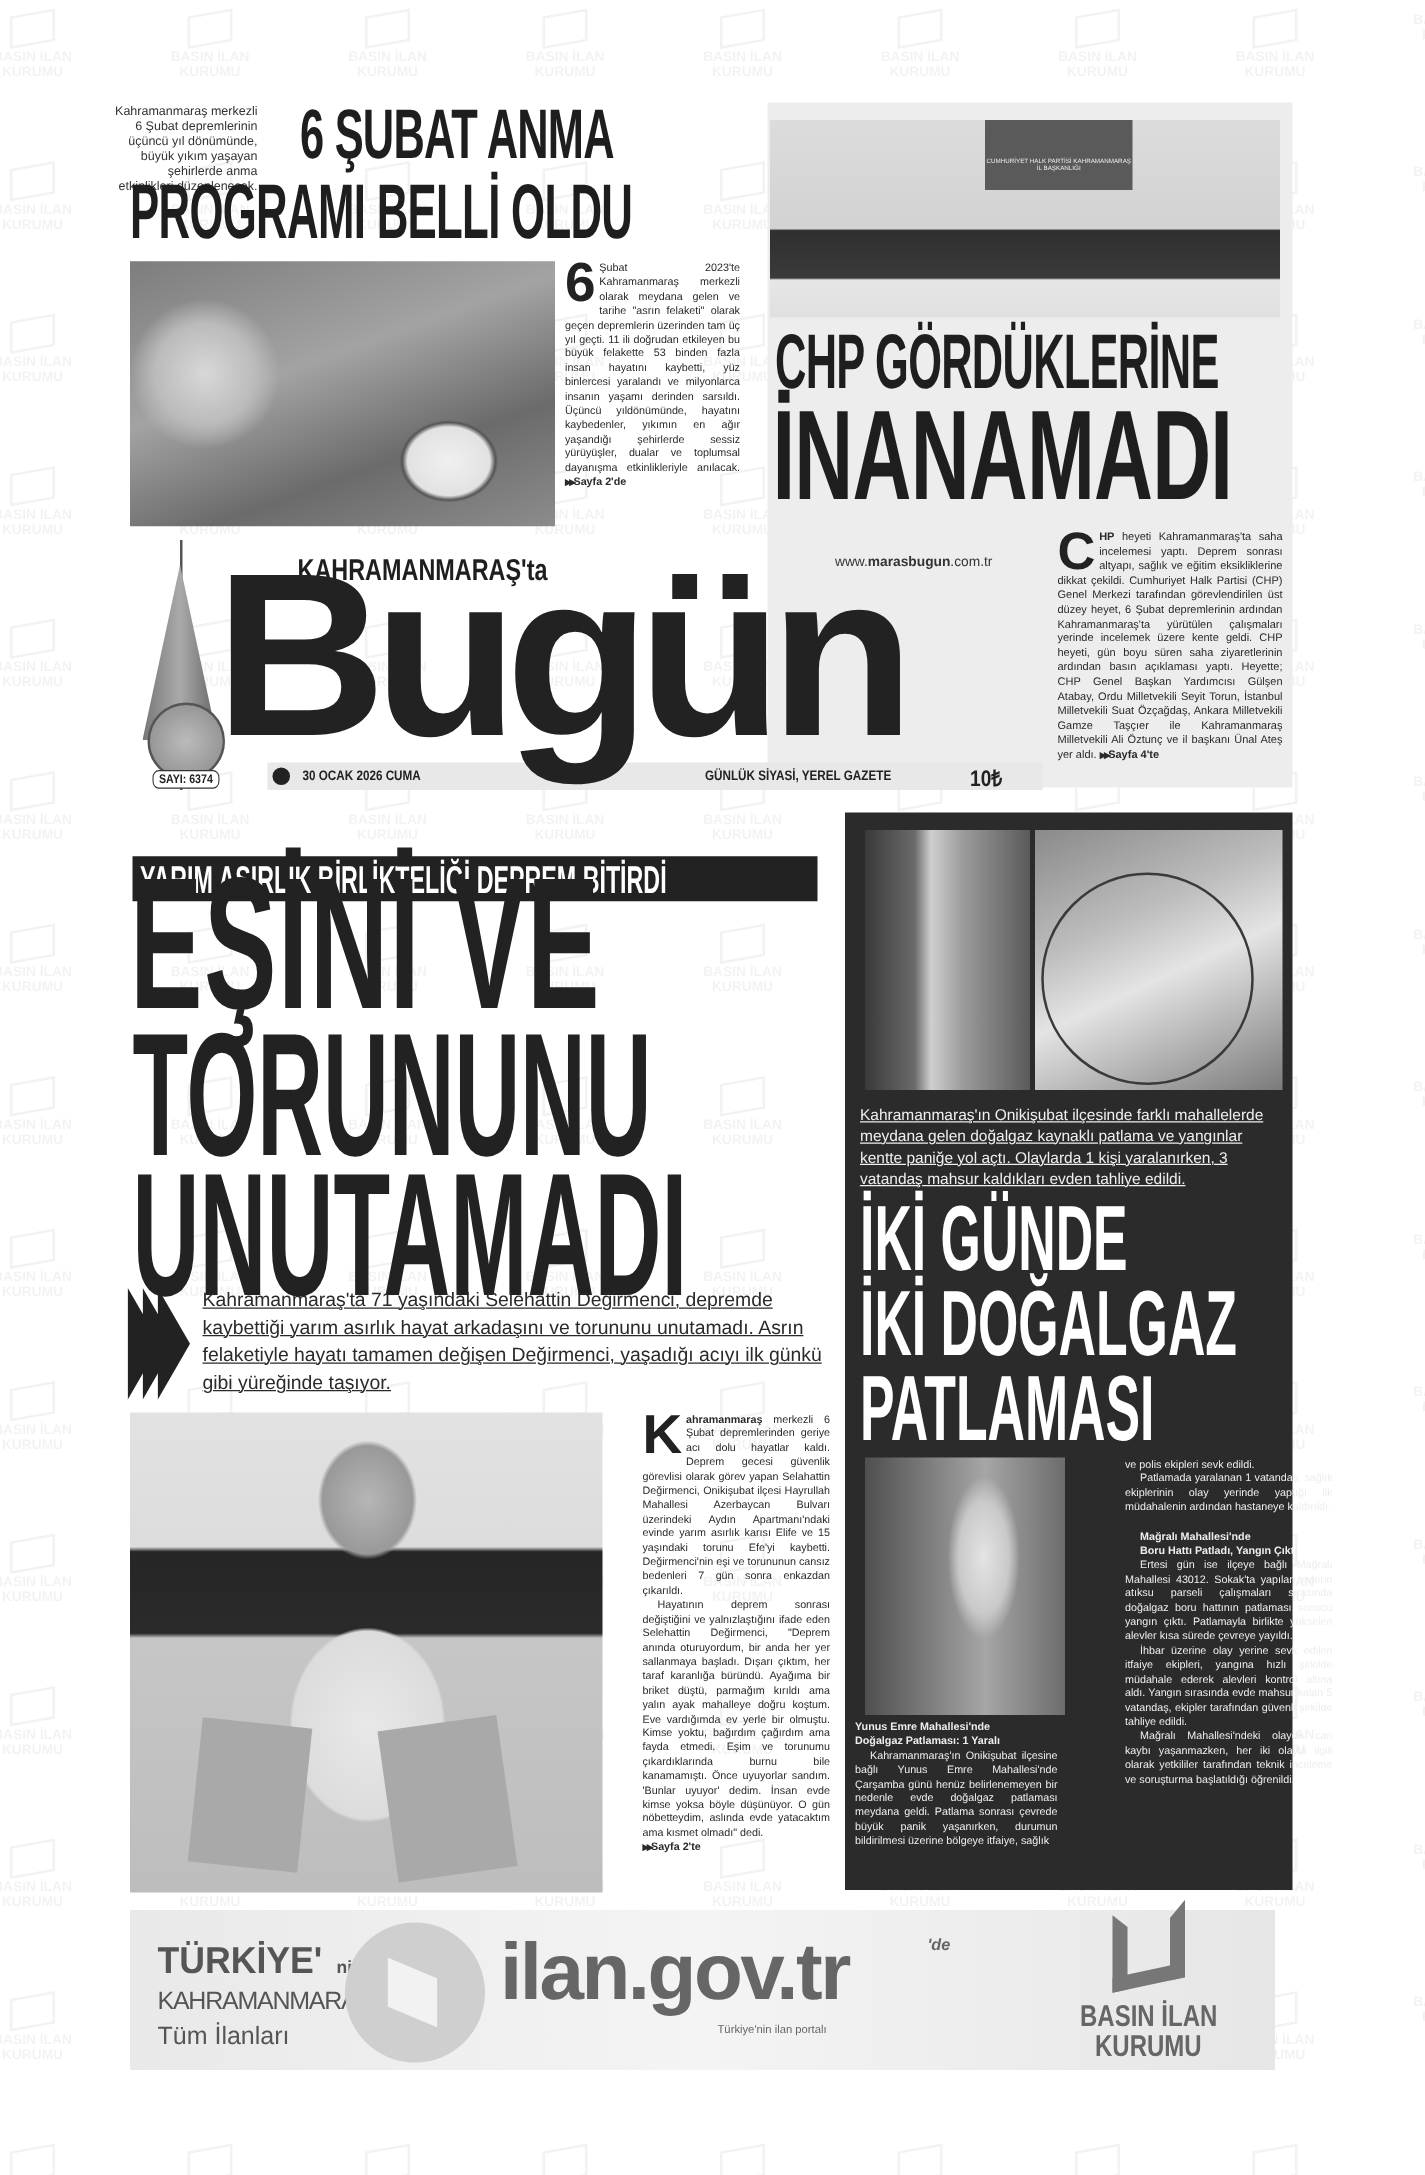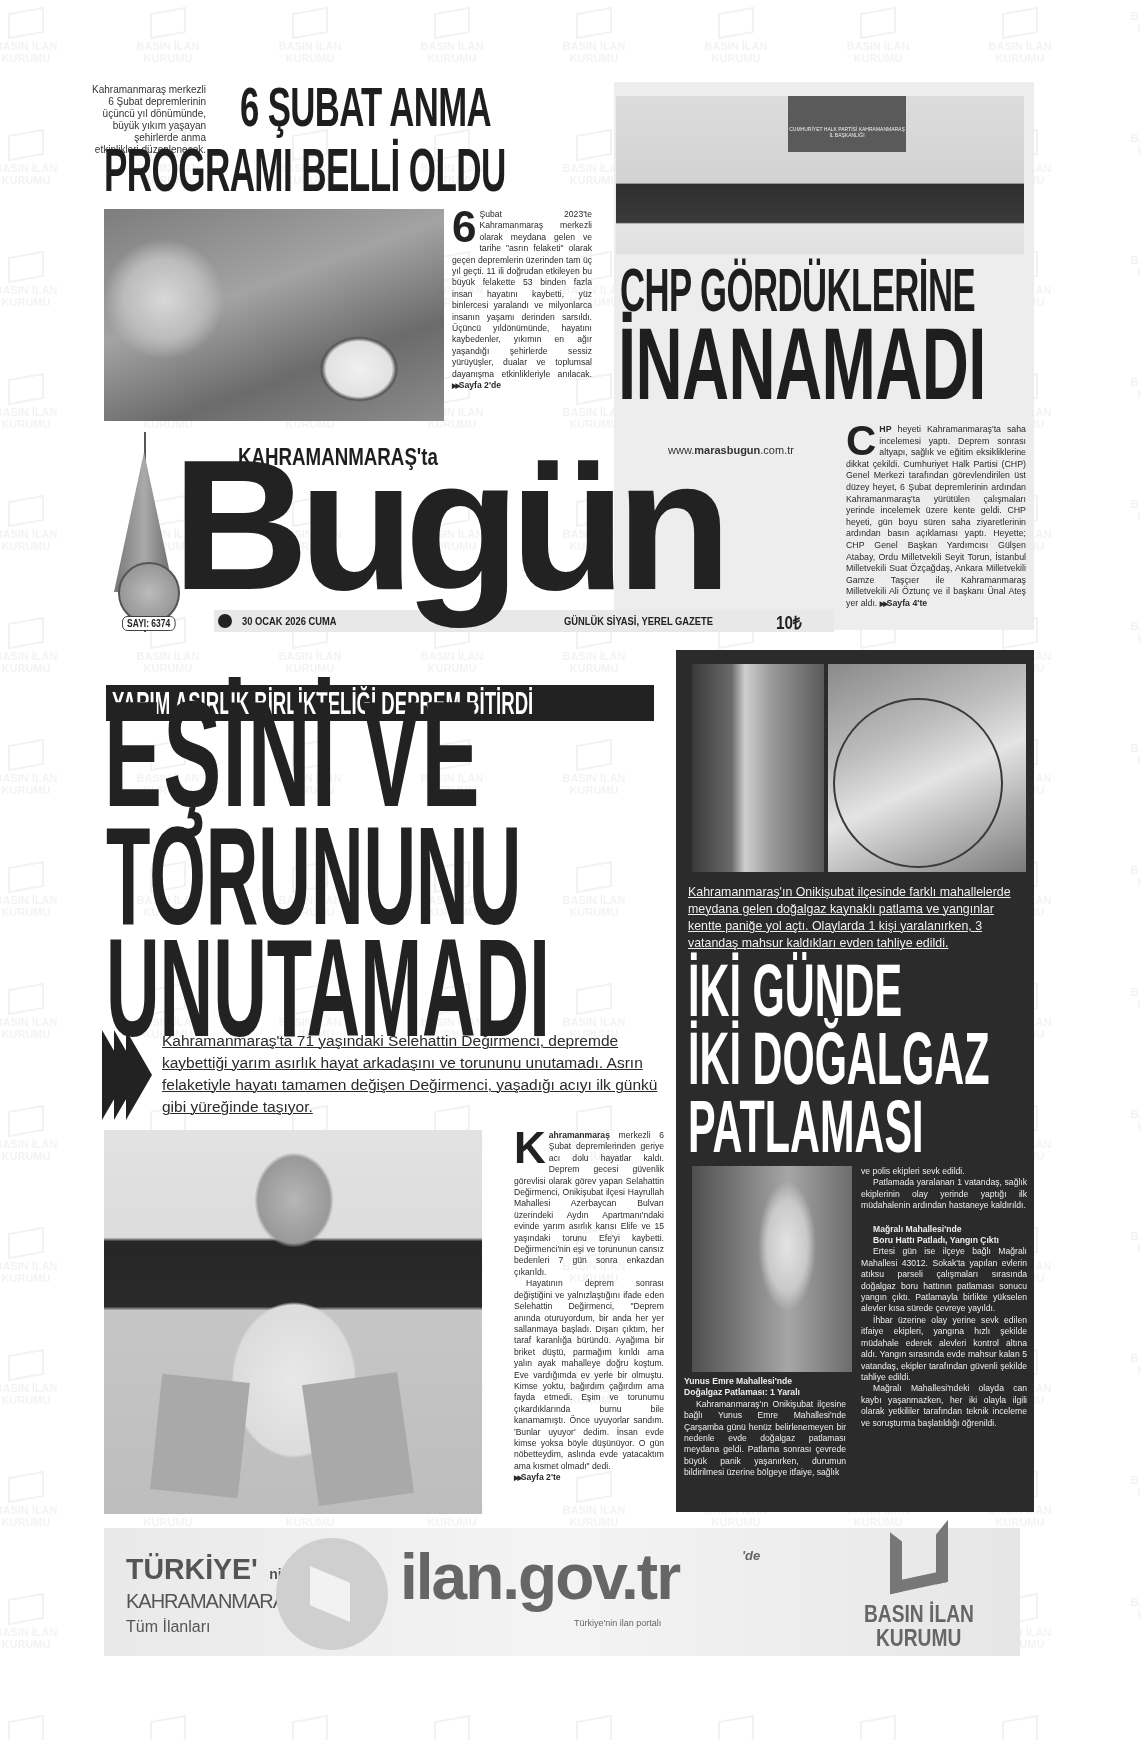--- a/index.html
+++ b/index.html
@@ -770,42 +770,42 @@
                  linear-gradient(90deg,#4f4f4f 0,#7a7a7a 30%,#a6a6a6 60%,#6c6c6c 100%);"></div>
 
 <div class="abs body-text" style="left:684px;top:1376px;width:162px;color:#eee;">
   <div style="font-weight:bold;text-indent:0;">
     <div>Yunus Emre Mahallesi'nde</div>
     <div>Doğalgaz Patlaması: 1 Yaralı</div>
   </div>
   <p>Kahramanmaraş'ın Onikişubat ilçesine bağlı Yunus Emre Mahallesi'nde Çarşamba günü henüz belirlenemeyen bir nedenle evde doğalgaz patlaması meydana geldi. Patlama sonrası çevrede büyük panik yaşanırken, durumun bildirilmesi üzerine bölgeye itfaiye, sağlık</p>
 </div>
 
-<div class="abs body-text" style="left:861px;top:1166px;width:166px;color:#eee;">
+<div class="abs body-text" style="left:900px;top:1166px;width:166px;color:#eee;">
   <div>ve polis ekipleri sevk edildi.</div>
   <p>Patlamada yaralanan 1 vatandaş, sağlık ekiplerinin olay yerinde yaptığı ilk müdahalenin ardından hastaneye kaldırıldı.</p>
   <div style="height:12px;"></div>
   <div style="font-weight:bold;padding-left:12px;">
     <div>Mağralı Mahallesi'nde</div>
     <div>Boru Hattı Patladı, Yangın Çıktı</div>
   </div>
   <p>Ertesi gün ise ilçeye bağlı Mağralı Mahallesi 43012. Sokak'ta yapılan evlerin atıksu parseli çalışmaları sırasında doğalgaz boru hattının patlaması sonucu yangın çıktı. Patlamayla birlikte yükselen alevler kısa sürede çevreye yayıldı.</p>
   <p>İhbar üzerine olay yerine sevk edilen itfaiye ekipleri, yangına hızlı şekilde müdahale ederek alevleri kontrol altına aldı. Yangın sırasında evde mahsur kalan 5 vatandaş, ekipler tarafından güvenli şekilde tahliye edildi.</p>
   <p>Mağralı Mahallesi'ndeki olayda can kaybı yaşanmazken, her iki olayla ilgili olarak yetkililer tarafından teknik inceleme ve soruşturma başlatıldığı öğrenildi.</p>
 </div>
 
 <div class="abs" style="left:104px;top:1528px;width:916px;height:128px;background:linear-gradient(90deg,#e9e9e9,#f4f4f4 50%,#e6e6e6);">
   <div class="abs" style="left:22px;top:24px;white-space:nowrap;">
     <span class="cond" style="font-size:30px;color:#555;letter-spacing:0;display:inline-block;transform:scaleX(0.95);">TÜRKİYE'</span>
     <span style="font-size:14px;font-weight:bold;color:#555;">nin ve</span>
   </div>
   <div class="abs" style="left:22px;top:62px;white-space:nowrap;">
     <span style="font-size:20px;color:#555;letter-spacing:-1px;">KAHRAMANMARAŞ'</span><span style="font-size:13px;color:#555;">ın</span>
   </div>
-  <div class="abs" style="left:22px;top:90px;font-size:16px;color:#555;">Tüm İlanları</div>
+  <div class="abs" style="left:22px;top:90px;font-size:20px;color:#555;">Tüm İlanları</div>
 
   <div class="abs" style="left:172px;top:10px;width:112px;height:112px;border-radius:50%;background:#cfcfcf;">
     <div class="abs" style="left:34px;top:28px;width:40px;height:56px;background:#f2f2f2;clip-path:polygon(0 0,100% 30%,100% 100%,0 70%);"></div>
   </div>
   <div class="abs" style="left:296px;top:12px;font-size:64px;font-weight:bold;color:#666;letter-spacing:-2px;white-space:nowrap;">ilan.gov.tr</div>
   <div class="abs" style="left:638px;top:20px;font-size:13px;font-weight:bold;font-style:italic;color:#666;">'de</div>
   <div class="abs" style="left:470px;top:90px;font-size:9px;color:#666;">Türkiye'nin ilan portalı</div>
 
   <div class="abs" style="left:786px;top:-12px;width:62px;height:76px;">
     <div class="abs" style="left:0;top:10px;width:58px;height:62px;border:12px solid #777;border-top-color:transparent;border-right-color:#777;transform:skewY(-12deg);"></div>

